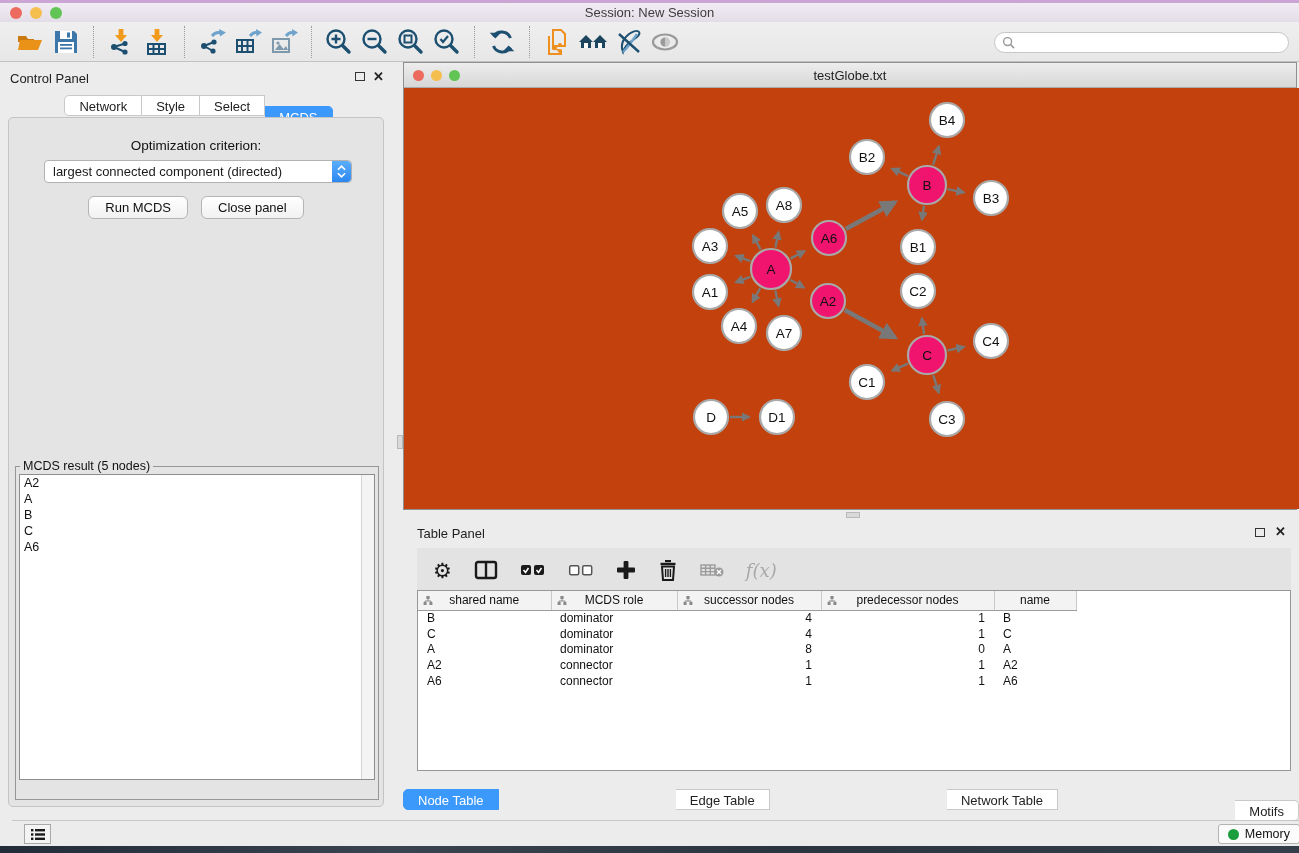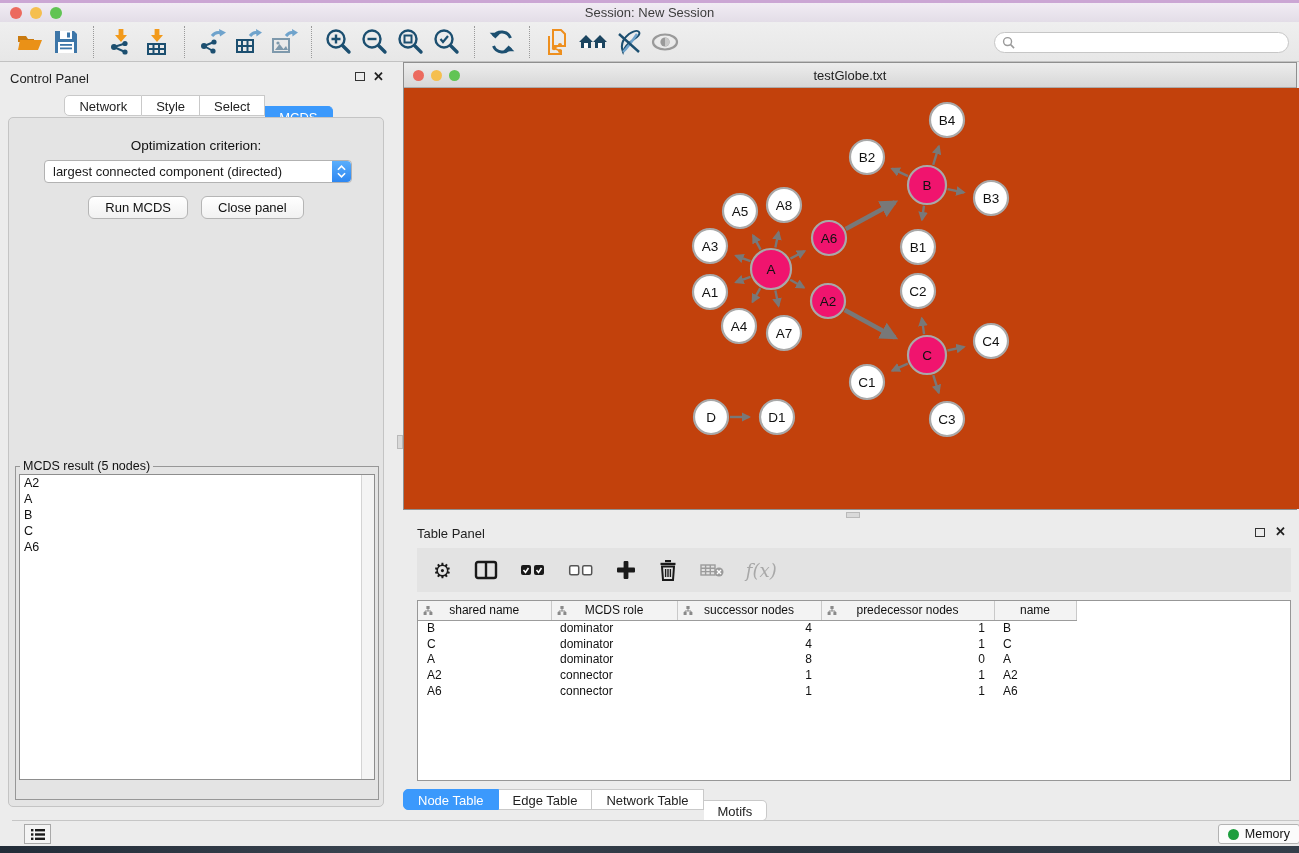--- a/index.html
+++ b/index.html
@@ -77,29 +77,29 @@
   .net-canvas { position:relative; width:1008px; height:421px; background:#c2410c; }
   .resize-grip { position:absolute; right:1px; bottom:1px; width:13px; height:13px;
     background:repeating-linear-gradient(135deg, transparent 0 2px, #b5b5b5 2px 3px); }
 
   
   .tpanel { position:absolute; left:403px; top:520px; width:896px; height:300px; background:#ececec; }
   .tp-toolbar { position:absolute; left:14px; top:28px; width:874px; height:44px; background:#e3e3e3;
     display:flex; align-items:center; padding-left:16px; gap:22px; }
   .tico { display:flex; align-items:center; justify-content:center; cursor:default; }
   .fx { font-family:"DejaVu Serif", serif; font-style:italic; font-size:18px; color:#a8a8a8; }
-  .tablewrap { position:absolute; left:14px; top:80px; width:874px; height:181px; background:#fff;
+  .tablewrap { position:absolute; left:14px; top:70px; width:874px; height:181px; background:#fff;
     border:1px solid #979797; overflow:hidden; }
   table.ntable { border-collapse:collapse; table-layout:fixed; width:658px; }
   .ntable th { height:19px; background:#f3f3f3; border-right:1px solid #c9c9c9; border-bottom:1px solid #9c9c9c;
     font-size:12px; font-weight:normal; color:#111; text-align:center; position:relative; }
   .ntable th .hicon { position:absolute; left:5px; top:5px; }
   .ntable td { height:15.8px; font-size:12px; padding:0 9px; color:#111; white-space:nowrap; overflow:hidden; }
   .ntable td.num { text-align:right; }
-  .tp-tabs { position:absolute; left:0; top:269px; width:100%; display:flex; justify-content:flex-start; }
+  .tp-tabs { position:absolute; left:0; top:269px; width:100%; display:flex; justify-content:space-between; }
 
   
   .statusbar { position:absolute; left:0; top:820px; width:1299px; height:26px; background:#ececec;
     border-top:1px solid #c6c6c6;margin-left:12px; }
   .listbtn { position:absolute; left:12px; top:3px; width:27px; height:20px; background:#f4f4f4;
     border:1px solid #a9a9a9; display:flex; align-items:center; justify-content:center; }
   .membtn { position:absolute; right:11px; top:3px; height:20px; background:#fbfbfb; border:1px solid #b3b3b3;
     border-radius:3px; display:flex; align-items:center; gap:6px; padding:0 9px; font-size:12.5px; color:#111; }
   .memdot { width:11px; height:11px; border-radius:50%; background:#1d9e3e; }
   .desktop-strip { position:absolute; left:0; top:846px; width:1299px; height:7px;

